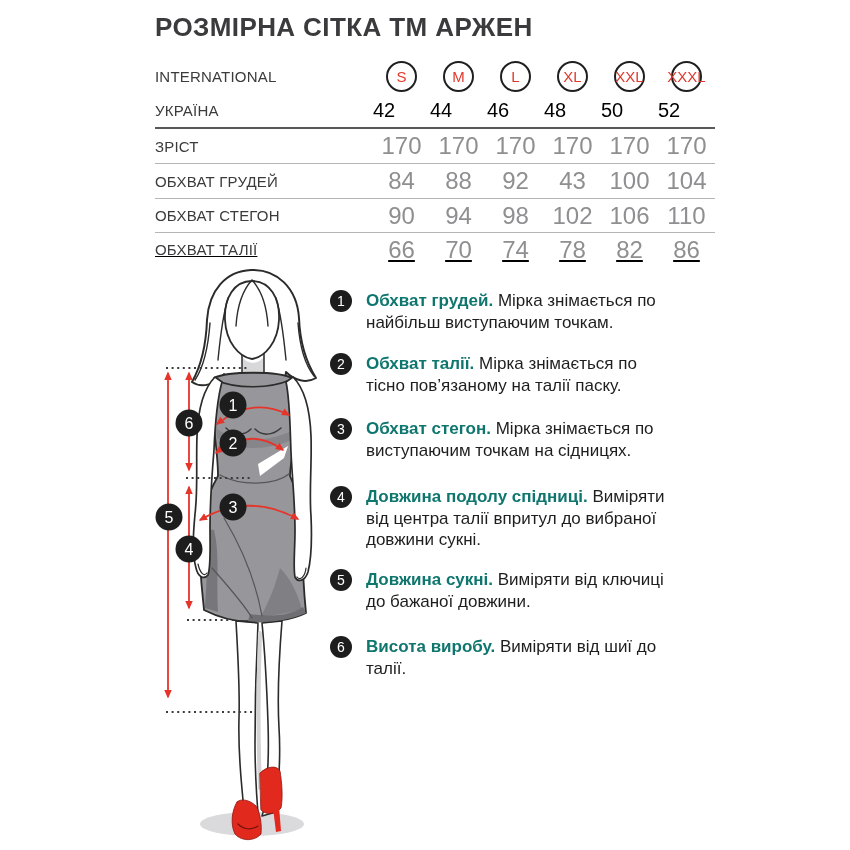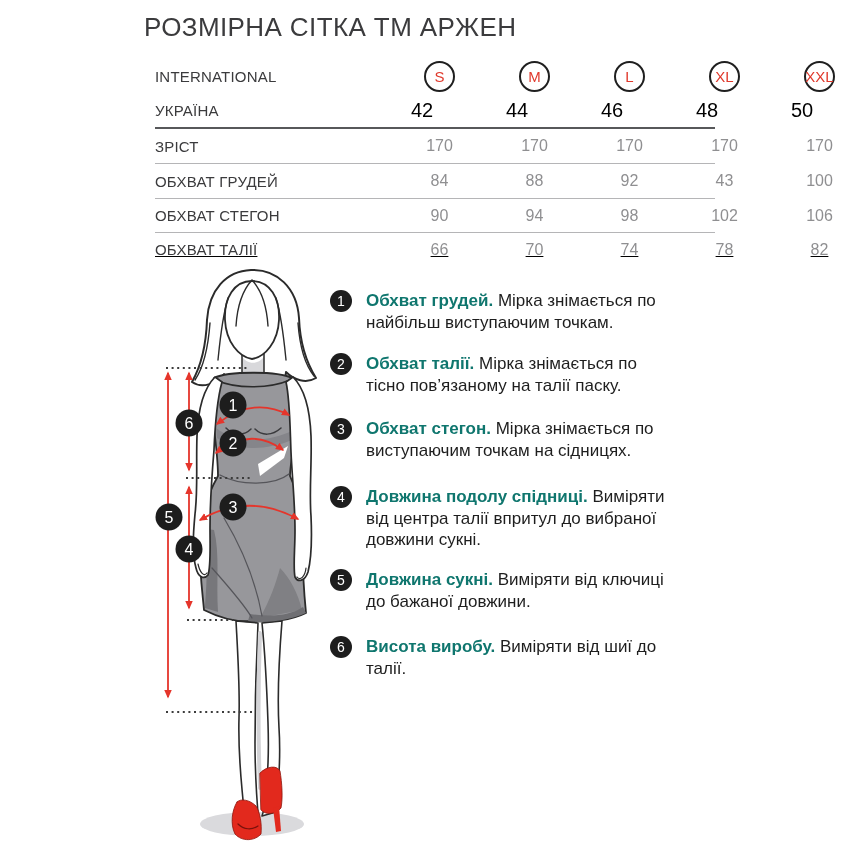--- a/index.html
+++ b/index.html
@@ -2,35 +2,35 @@
 <html><head>
 <meta charset="utf-8">
 <style>
   html,body{margin:0;padding:0;background:#fff;}
   .canvas{
     position:relative;width:850px;height:850px;background:#ffffff;
     font-family:"Liberation Sans",sans-serif;overflow:hidden;
   }
   
   .title{
-    position:absolute;left:144px;top:12px;margin:0;
-    font-size:26px;font-weight:400;letter-spacing:.4px;color:#3b3b3d;
+    position:absolute;left:155px;top:12px;margin:0;
+    font-size:26px;font-weight:700;letter-spacing:.4px;color:#3b3b3d;
     white-space:nowrap;
   }
   
   .size-table{position:absolute;left:155px;top:58px;width:560px;}
-  .t-row{display:grid;grid-template-columns:218px repeat(6,57px);align-items:center;gap:38px;}
+  .t-row{display:grid;grid-template-columns:218px repeat(6,57px);align-items:center;}
   .r-int{height:36px;}
   .r-ua{height:33px;border-bottom:2px solid #57585a;}
   .r-m1{height:34px;border-bottom:1px solid #b5b5b7;}
   .r-m2{height:34px;border-bottom:1px solid #b5b5b7;}
   .r-m3{height:33px;border-bottom:1px solid #b5b5b7;}
   .r-m4{height:33px;text-decoration:underline;}
   .t-label{font-size:15px;color:#3b3b3d;letter-spacing:.2px;}
-  .t-val{text-align:center;font-size:16px;color:#8f8f91;}
+  .t-val{text-align:center;font-size:24px;color:#8f8f91;}
   .t-ua{text-align:left;font-size:20px;color:#000000;}
   .ccell{display:flex;justify-content:center;}
   .scircle{
     width:27px;height:27px;border:2px solid #1f1f1f;border-radius:50%;
     display:flex;align-items:center;justify-content:center;
     color:#e0392c;font-size:15px;white-space:nowrap;overflow:visible;
   }
   
   .instr{position:absolute;left:330px;width:396px;display:flex;align-items:flex-start;}
   .badge{

